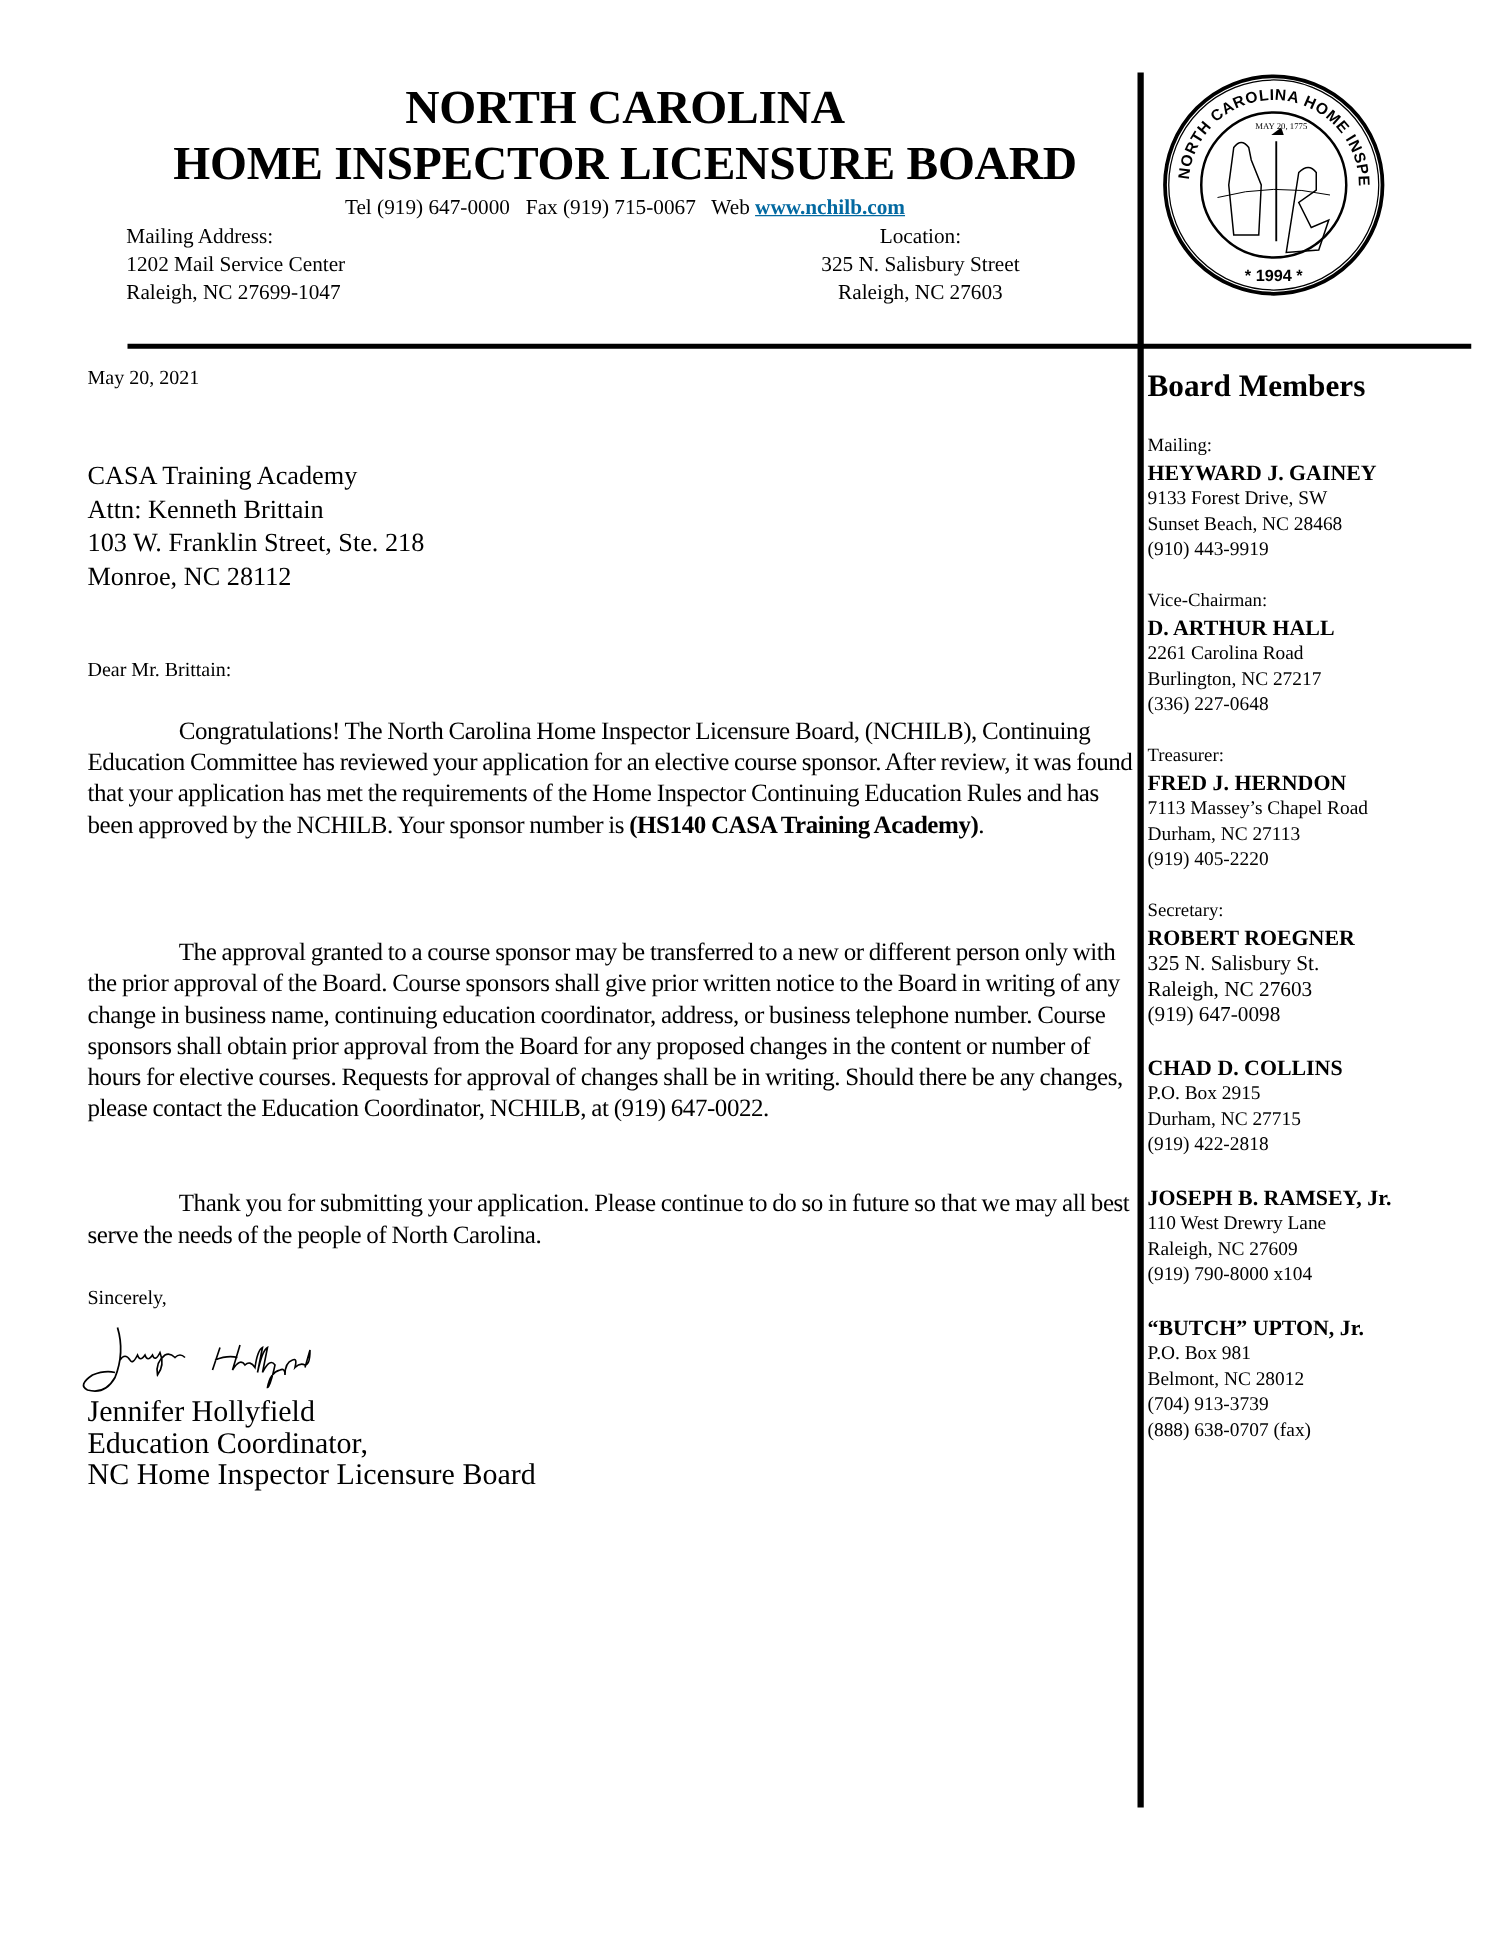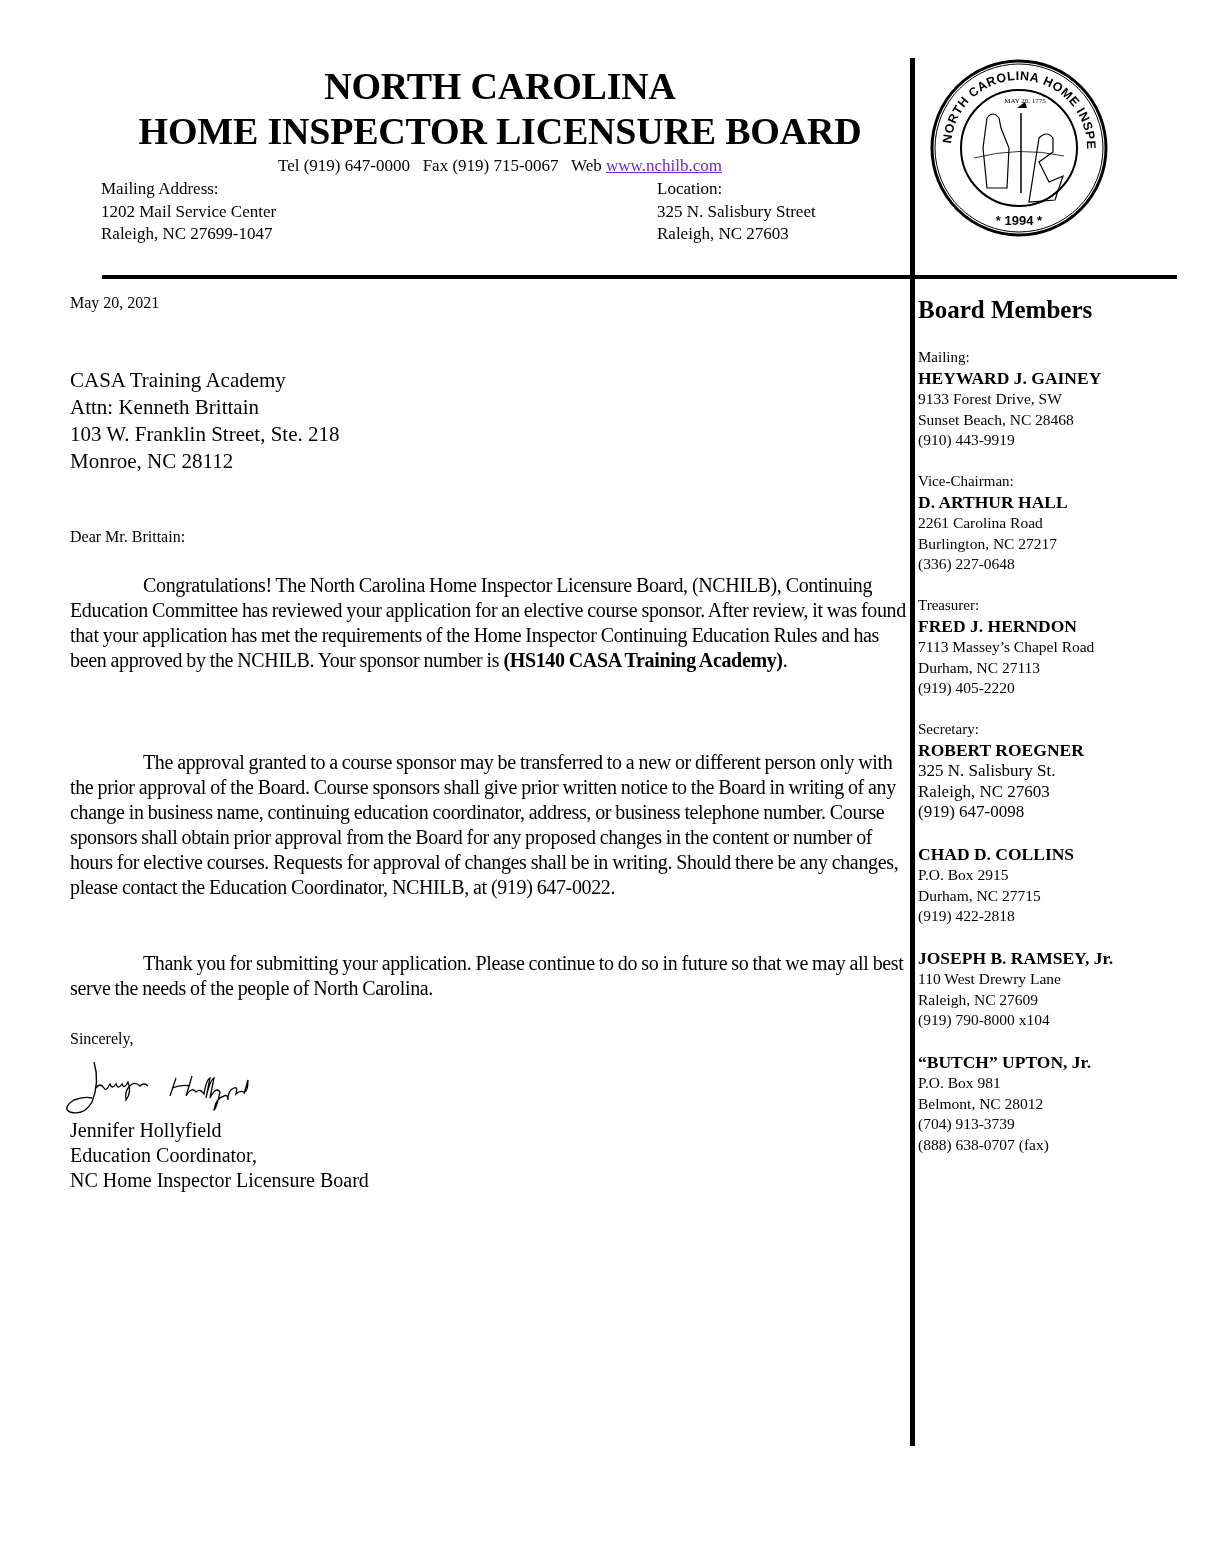--- a/index.html
+++ b/index.html
@@ -31,29 +31,30 @@
     .lh-title.l2 { top: 111px; }
     .lh-contact {
       left: 100px;
       width: 800px;
       top: 155px;
       text-align: center;
       font-size: 17px;
       line-height: 22px;
     }
     .lh-contact a {
-      color: #6d28d9;
+      color: #0369a1;
       text-decoration: underline;
+      font-weight: bold;
     }
     .addr {
       font-size: 17px;
       line-height: 22.5px;
     }
     .addr.mail { left: 101px; top: 178px; }
-    .addr.loc { left: 657px; top: 178px; }
+    .addr.loc { left: 657px; top: 178px; text-align: center; }
 
     
     .vline {
       left: 910px;
       top: 58px;
       width: 5px;
       height: 1388px;
       background: #000;
     }
     .hline {
@@ -87,21 +88,21 @@
       line-height: 25px;
       letter-spacing: -0.35px;
       word-spacing: -0.5px;
     }
     .para .indent { display: inline-block; width: 73px; }
     .para.p1 { top: 573px; }
     .para.p2 { top: 750px; }
     .para.p3 { top: 951px; }
     .closing { left: 70px; top: 1026px; }
     .signature { left: 64px; top: 1058px; width: 230px; height: 60px; }
-    .signer { left: 70px; top: 1118px; font-size: 20px; line-height: 25px; }
+    .signer { left: 70px; top: 1118px; font-size: 24px; line-height: 25px; }
 
     
     .bm-title {
       left: 918px;
       top: 295px;
       font-size: 25px;
       font-weight: bold;
       line-height: 30px;
     }
     .members {

